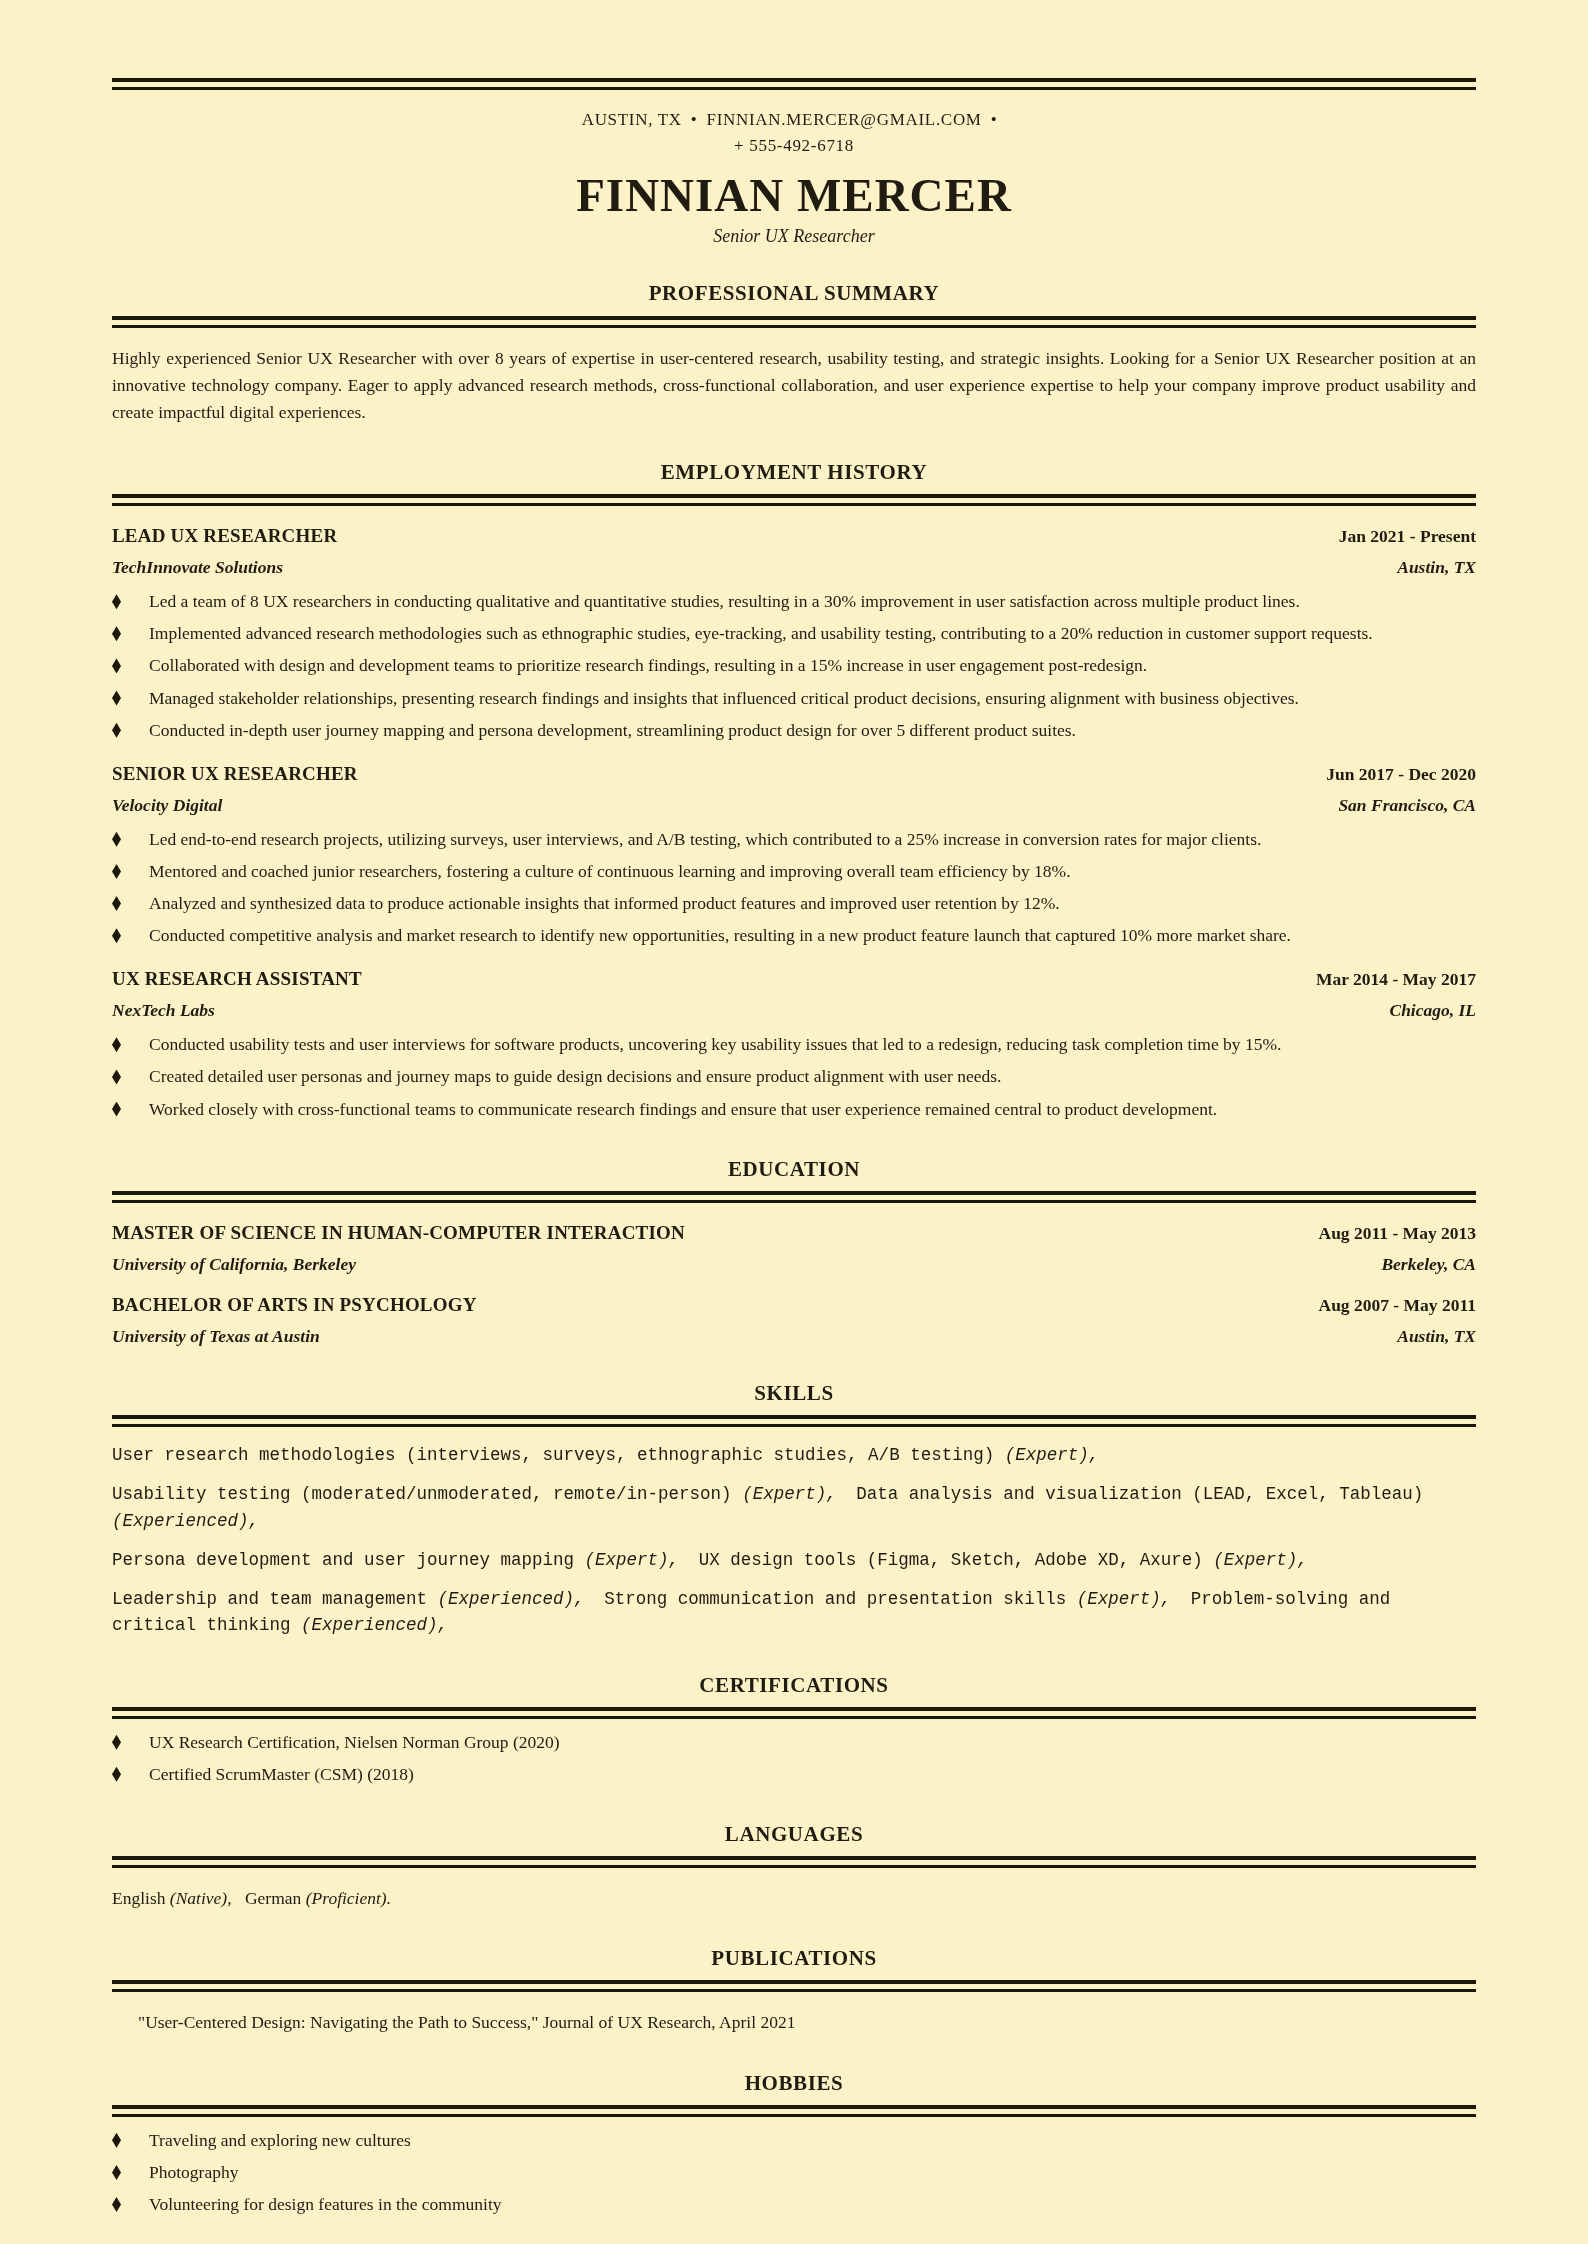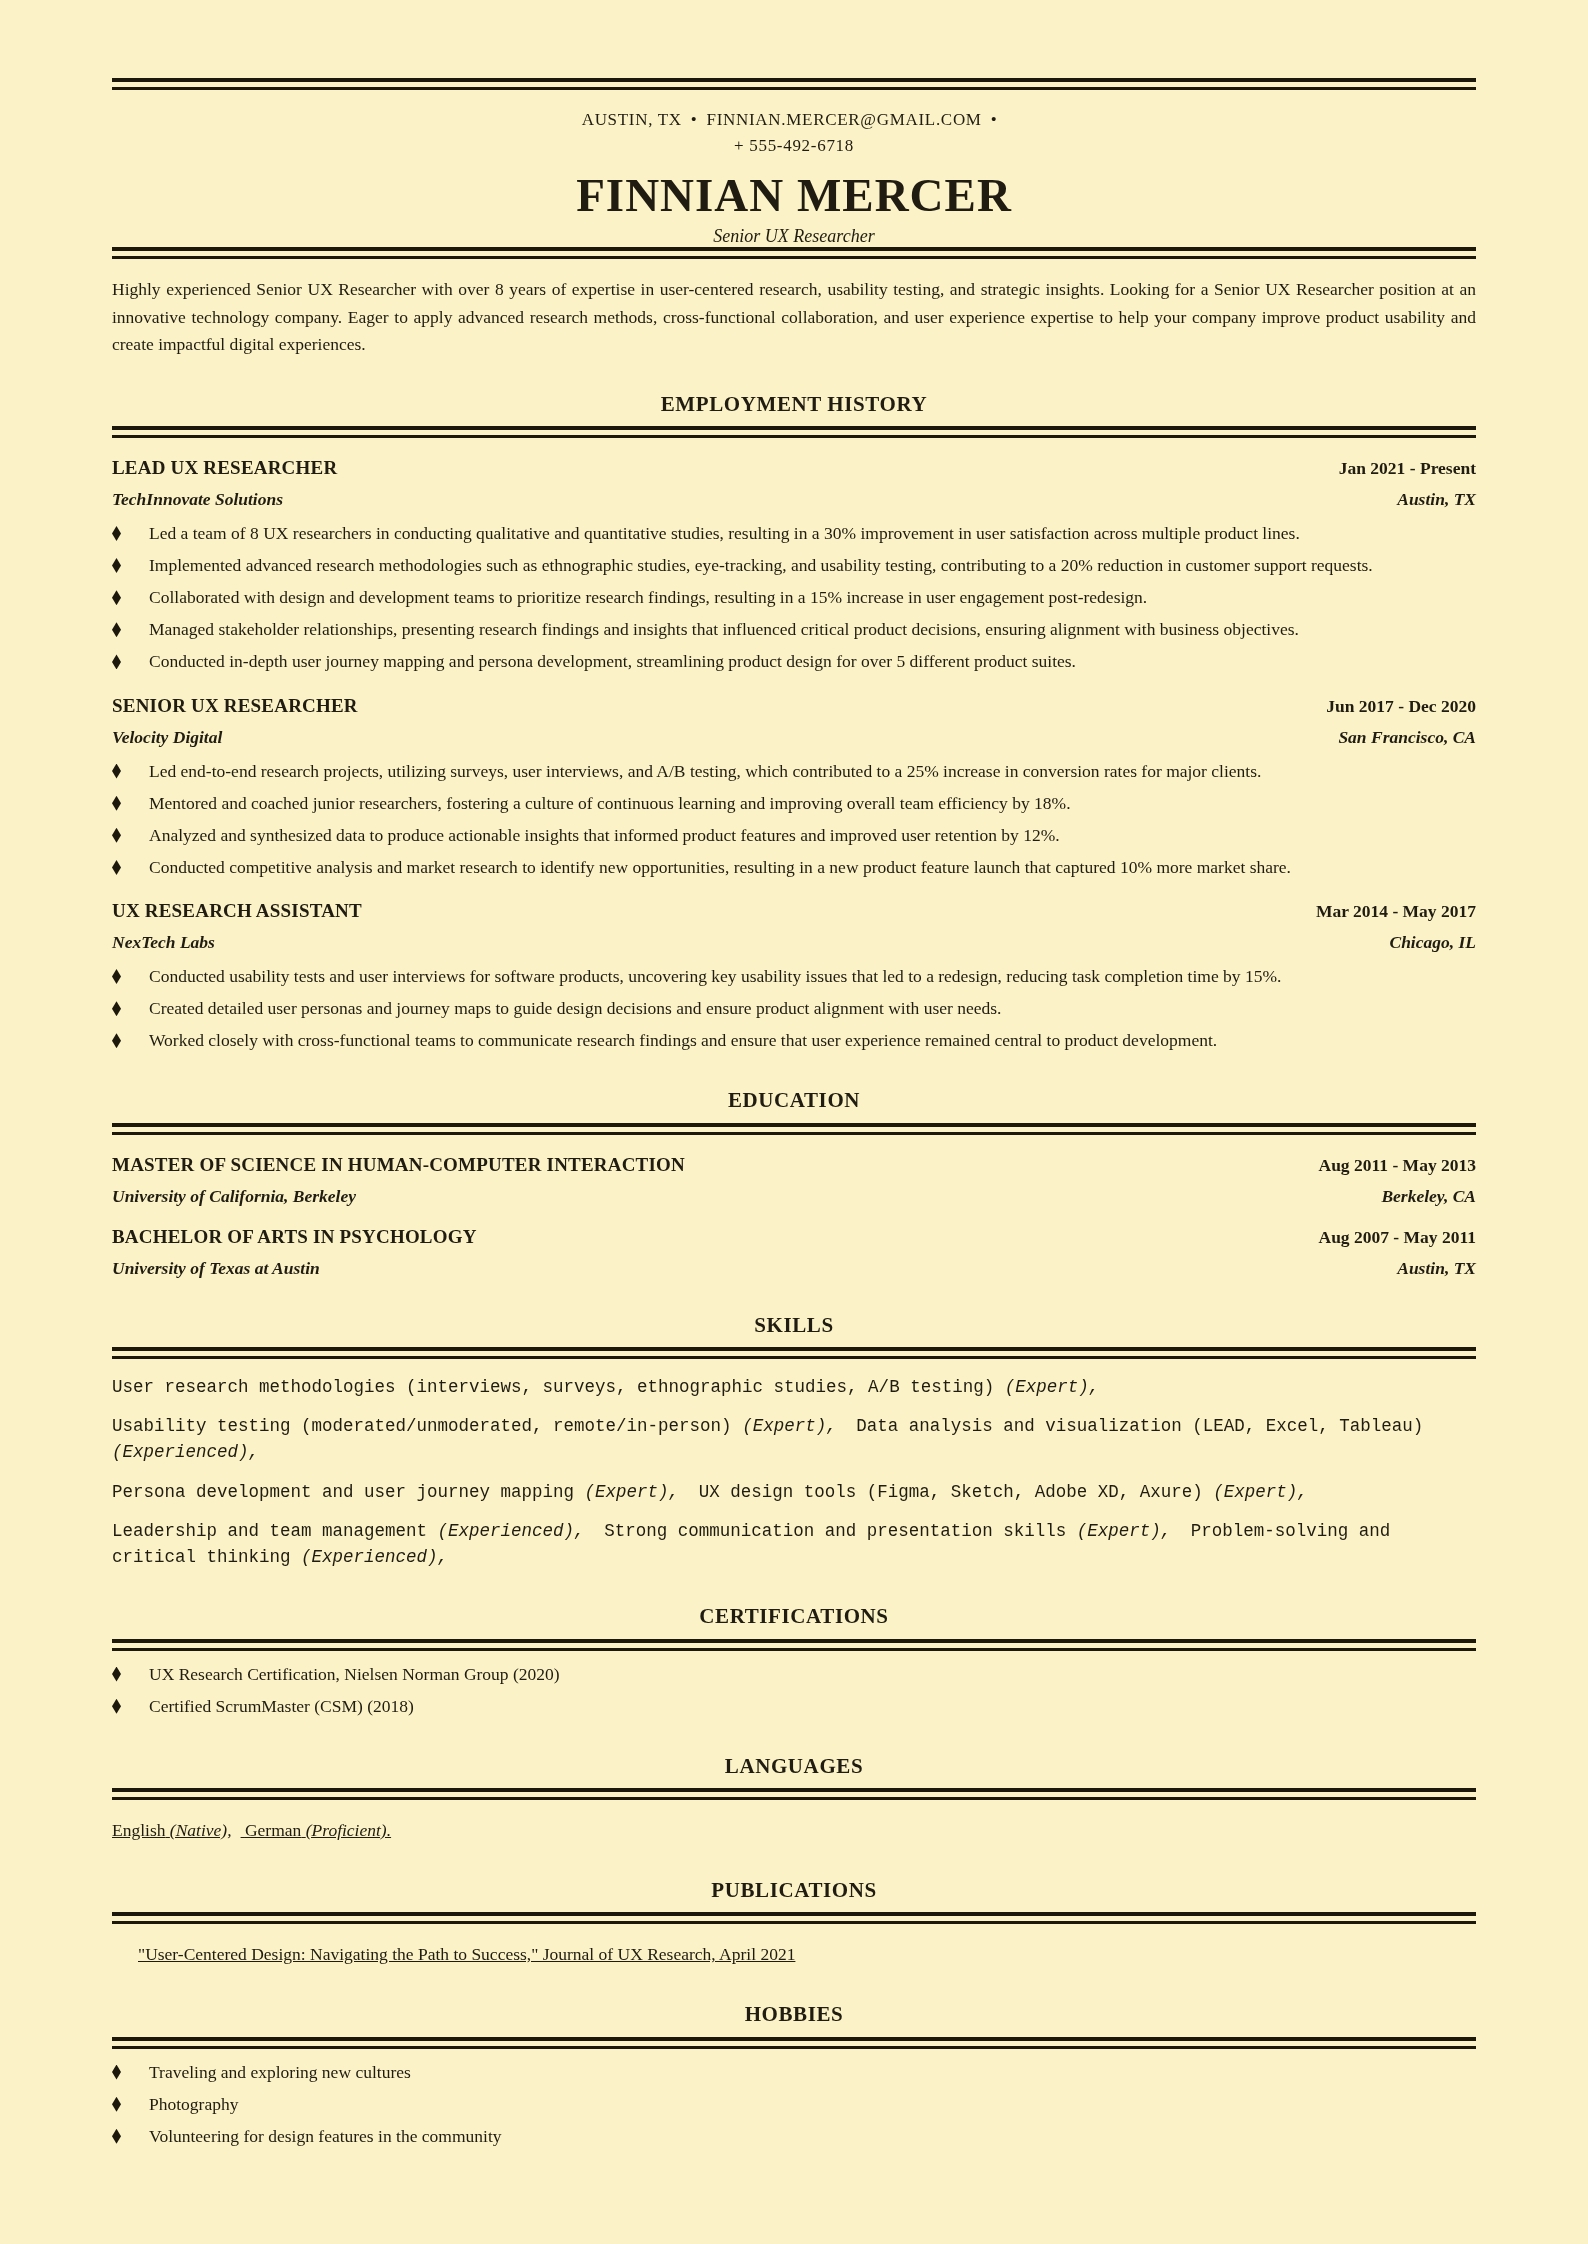--- a/index.html
+++ b/index.html
@@ -90,21 +90,21 @@
     margin-top: 6px;
     background: #1D180C;
     clip-path: polygon(50% 0, 100% 50%, 50% 100%, 0 50%);
   }
 
   .skills { margin-top: 15px; }
   .skill-line { font-size: 17.5px; margin-bottom: 13px; line-height: 1.5; font-family: Liberation Mono, monospace; }
   .skill { margin-right: 9px; }
   .lvl { font-style: italic; }
 
-  .plain-block { margin-top: 17px; font-size: 17.5px; line-height: 1.55; text-decoration: underline; }
+  .plain-block { margin-top: 17px; font-size: 17.5px; line-height: 1.55; }
   .pub-block { padding-left: 26px; }
 
   .content-gap { margin-top: 15px; }
 </style>
 </head>
 <body>
 
 <div class="page">
 
   <div class="rule top-rule"></div>
@@ -114,20 +114,21 @@
       <span>AUSTIN, TX</span><span class="sep">•</span><span>FINNIAN.MERCER@GMAIL.COM</span><span class="sep">•</span>
     </div>
     <div>
       <span>+ 555-492-6718</span>
     </div>
   </div>
 
   <h1>FINNIAN MERCER</h1>
   <div class="role">Senior UX Researcher</div>
 
+  <h2>PROFESSIONAL SUMMARY</h2>
   <div class="rule"></div>
   <p class="summary">Highly experienced Senior UX Researcher with over 8 years of expertise in user-centered research, usability testing, and strategic insights. Looking for a Senior UX Researcher position at an innovative technology company. Eager to apply advanced research methods, cross-functional collaboration, and user experience expertise to help your company improve product usability and create impactful digital experiences.</p>
 
   <h2>EMPLOYMENT HISTORY</h2>
   <div class="rule"></div>
 
   <div class="job">
     <div class="row">
       <span class="job-title">LEAD UX RESEARCHER</span>
       <span class="dates">Jan 2021 - Present</span>

